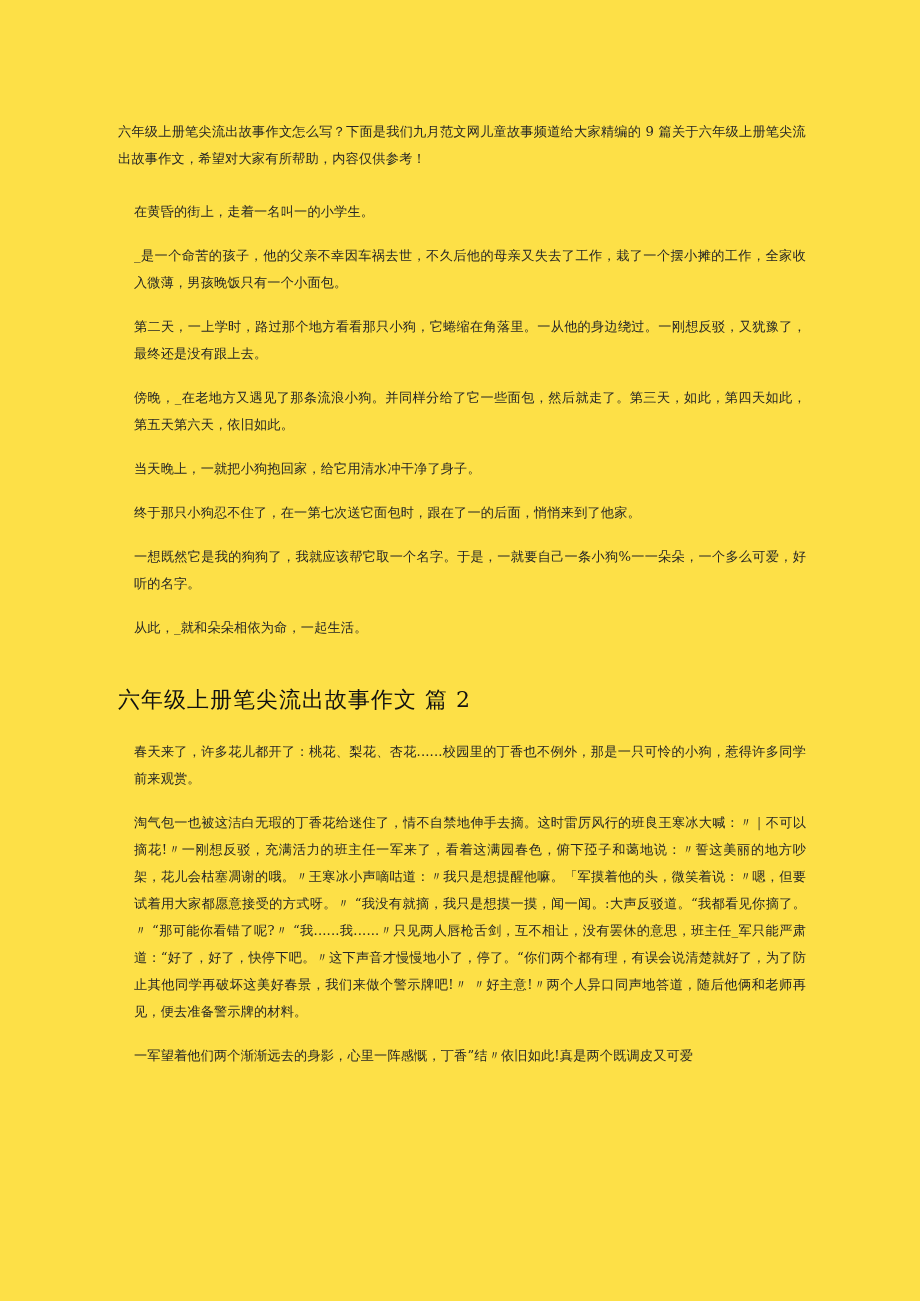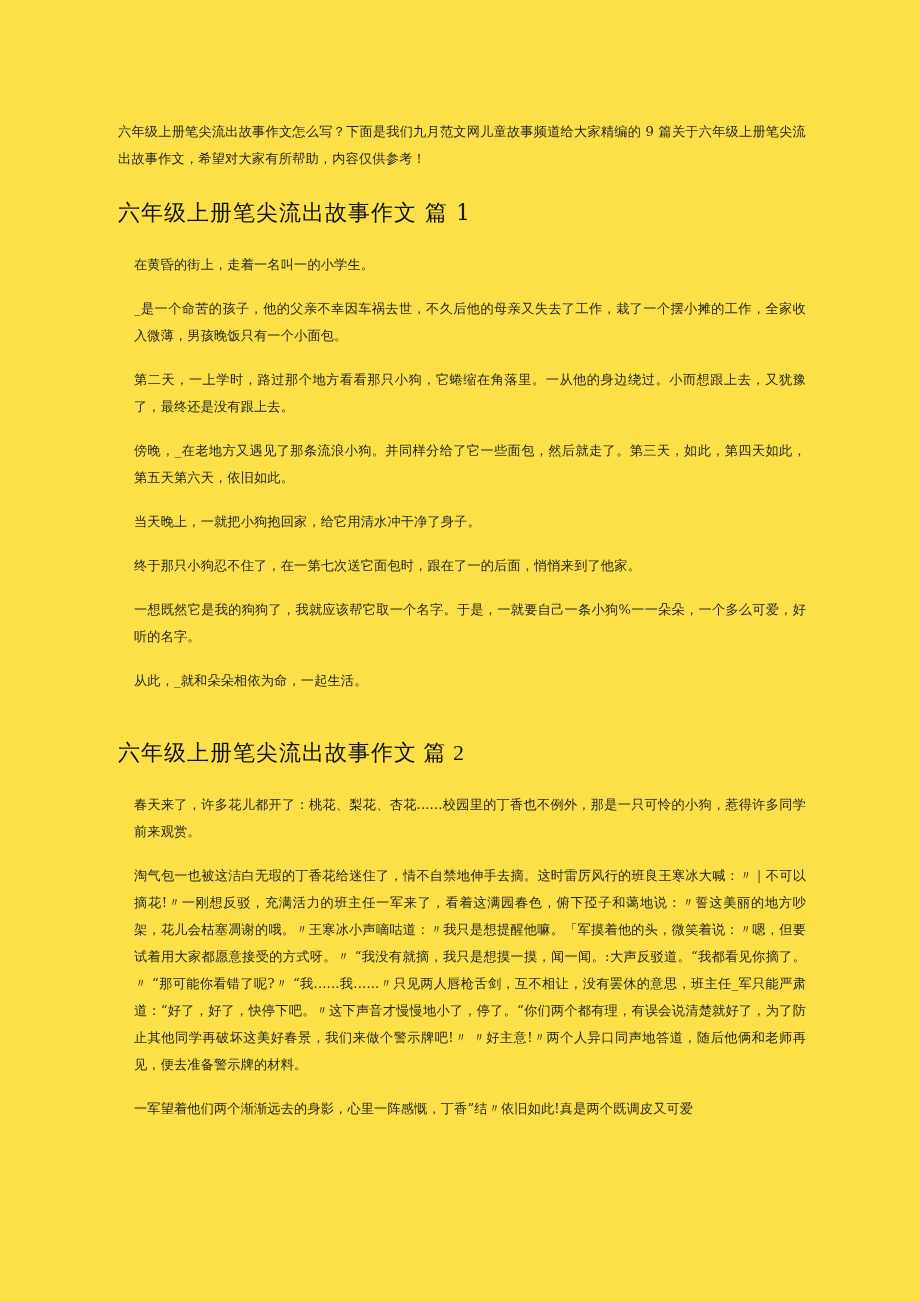--- a/index.html
+++ b/index.html
@@ -38,21 +38,20 @@
     font-size: 22px;
     font-weight: 400;
     line-height: 30px;
     letter-spacing: 1px;
     margin: 0 0 23px 0;
     color: #111111;
     font-family: "DejaVu Serif", "Liberation Serif", serif;
   }
   h2.section-heading.second {
     margin-top: 44px;
-    font-family: Liberation Serif, serif;
   }
   p.para {
     font-size: 13.2px;
     line-height: 27px;
     text-align: justify;
     text-justify: inter-ideograph;
     letter-spacing: 0.15px;
     margin: 0 0 17px 16px;
     color: #262626;
   }
@@ -61,25 +60,24 @@
   }
 </style>
 </head>
 <body>
 
 <div class="page">
   <div class="content">
 
     <p class="intro">六年级上册笔尖流出故事作文怎么写？下面是我们九月范文网儿童故事频道给大家精编的 9 篇关于六年级上册笔尖流出故事作文，希望对大家有所帮助，内容仅供参考！</p>
 
-    <h2 class="section-heading">六年级上册笔尖流出故事作文 篇 1</h2>
 
     <p class="para">在黄昏的街上，走着一名叫一的小学生。</p>
     <p class="para">_是一个命苦的孩子，他的父亲不幸因车祸去世，不久后他的母亲又失去了工作，栽了一个摆小摊的工作，全家收入微薄，男孩晚饭只有一个小面包。</p>
-    <p class="para">第二天，一上学时，路过那个地方看看那只小狗，它蜷缩在角落里。一从他的身边绕过。小而想跟上去，又犹豫了，最终还是没有跟上去。</p>
+    <p class="para">第二天，一上学时，路过那个地方看看那只小狗，它蜷缩在角落里。一从他的身边绕过。一刚想反驳，又犹豫了，最终还是没有跟上去。</p>
     <p class="para">傍晚，_在老地方又遇见了那条流浪小狗。并同样分给了它一些面包，然后就走了。第三天，如此，第四天如此，第五天第六天，依旧如此。</p>
     <p class="para">当天晚上，一就把小狗抱回家，给它用清水冲干净了身子。</p>
     <p class="para">终于那只小狗忍不住了，在一第七次送它面包时，跟在了一的后面，悄悄来到了他家。</p>
     <p class="para">一想既然它是我的狗狗了，我就应该帮它取一个名字。于是，一就要自己一条小狗%一一朵朵，一个多么可爱，好听的名字。</p>
     <p class="para">从此，_就和朵朵相依为命，一起生活。</p>
 
     <h2 class="section-heading second">六年级上册笔尖流出故事作文 篇 2</h2>
 
     <p class="para">春天来了，许多花儿都开了：桃花、梨花、杏花......校园里的丁香也不例外，那是一只可怜的小狗，惹得许多同学前来观赏。</p>
     <p class="para">淘气包一也被这洁白无瑕的丁香花给迷住了，情不自禁地伸手去摘。这时雷厉风行的班良王寒冰大喊：〃｜不可以摘花!〃一刚想反驳，充满活力的班主任一军来了，看着这满园春色，俯下孲子和蔼地说：〃誓这美丽的地方吵架，花儿会枯塞凋谢的哦。〃王寒冰小声嘀咕道：〃我只是想提醒他嘛。「军摸着他的头，微笑着说：〃嗯，但要试着用大家都愿意接受的方式呀。〃 “我没有就摘，我只是想摸一摸，闻一闻。:大声反驳道。“我都看见你摘了。〃 “那可能你看错了呢?〃 “我......我......〃只见两人唇枪舌剑，互不相让，没有罢休的意思，班主任_军只能严肃道：“好了，好了，快停下吧。〃这下声音才慢慢地小了，停了。“你们两个都有理，有误会说清楚就好了，为了防止其他同学再破坏这美好春景，我们来做个警示牌吧!〃 〃好主意!〃两个人异口同声地答道，随后他俩和老师再见，便去准备警示牌的材料。</p>

